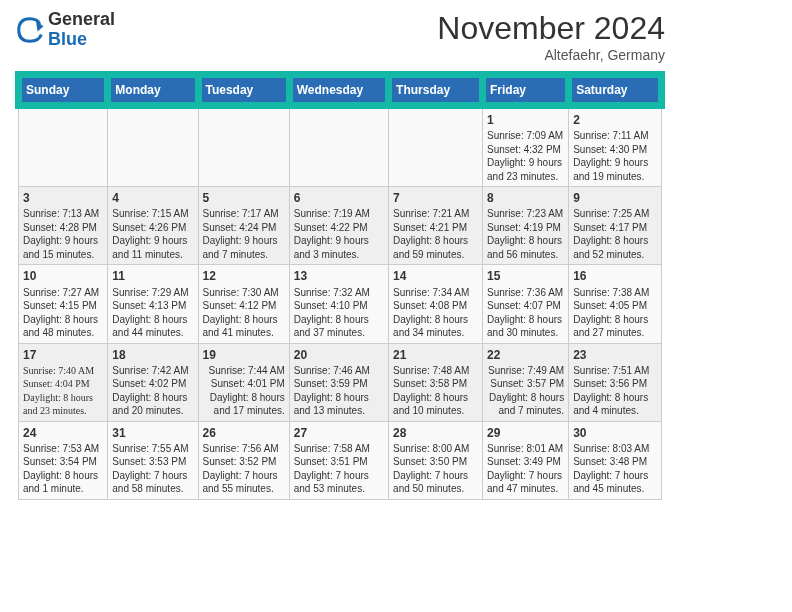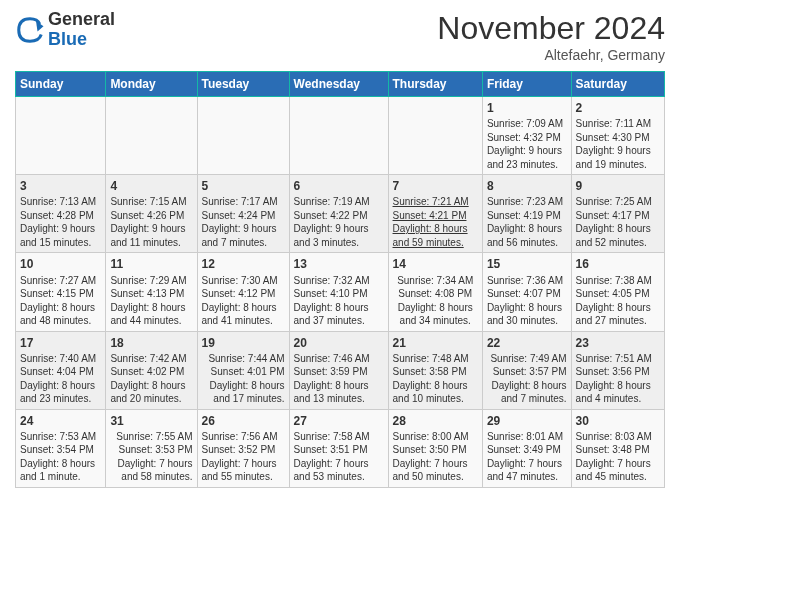--- a/index.html
+++ b/index.html
@@ -21,21 +21,21 @@
     
     .calendar { width: 100%; border-collapse: collapse; font-size: 10.5px; }
     
     .calendar thead th {
       background-color: #2a6db5;
       color: #fff;
       padding: 5px 4px;
       text-align: left;
       font-size: 12px;
       font-weight: bold;
-      border: 1px solid #14b8a6;
+      border: 7px solid #14b8a6;
     }
     
     .calendar tbody td {
       vertical-align: top;
       border: 1px solid #ccc;
       padding: 3px 4px;
       width: 113px;
       min-height: 70px;
       background: #fff;
       line-height: 1.35;
@@ -137,21 +137,21 @@
           </td>
           <td>
             <span class="day-num">6</span>
             <div class="day-info" style="white-space: pre-line;">Sunrise: 7:19 AM
 Sunset: 4:22 PM
 Daylight: 9 hours
 and 3 minutes.</div>
           </td>
           <td>
             <span class="day-num">7</span>
-            <div class="day-info" style="white-space: pre-line; text-decoration: underline;">Sunrise: 7:21 AM
+            <div class="day-info" style="white-space: pre-line;">Sunrise: 7:21 AM
 Sunset: 4:21 PM
 Daylight: 8 hours
 and 59 minutes.</div>
           </td>
           <td>
             <span class="day-num">8</span>
             <div class="day-info" style="white-space: pre-line;">Sunrise: 7:23 AM
 Sunset: 4:19 PM
 Daylight: 8 hours
 and 56 minutes.</div>
@@ -188,21 +188,21 @@
           </td>
           <td>
             <span class="day-num">13</span>
             <div class="day-info" style="white-space: pre-line;">Sunrise: 7:32 AM
 Sunset: 4:10 PM
 Daylight: 8 hours
 and 37 minutes.</div>
           </td>
           <td>
             <span class="day-num">14</span>
-            <div class="day-info" style="white-space: pre-line; text-align: center;">Sunrise: 7:34 AM
+            <div class="day-info" style="white-space: pre-line;">Sunrise: 7:34 AM
 Sunset: 4:08 PM
 Daylight: 8 hours
 and 34 minutes.</div>
           </td>
           <td>
             <span class="day-num">15</span>
             <div class="day-info" style="white-space: pre-line;">Sunrise: 7:36 AM
 Sunset: 4:07 PM
 Daylight: 8 hours
 and 30 minutes.</div>
@@ -211,21 +211,21 @@
             <span class="day-num">16</span>
             <div class="day-info" style="white-space: pre-line;">Sunrise: 7:38 AM
 Sunset: 4:05 PM
 Daylight: 8 hours
 and 27 minutes.</div>
           </td>
         </tr>
         <tr class="row4">
           <td>
             <span class="day-num">17</span>
-            <div class="day-info" style="white-space: pre-line;">Sunrise: 7:40 AM
+            <div class="day-info" style="white-space: pre-line; font-family: Liberation Serif, serif;">Sunrise: 7:40 AM
 Sunset: 4:04 PM
 Daylight: 8 hours
 and 23 minutes.</div>
           </td>
           <td>
             <span class="day-num">18</span>
             <div class="day-info" style="white-space: pre-line;">Sunrise: 7:42 AM
 Sunset: 4:02 PM
 Daylight: 8 hours
 and 20 minutes.</div>
@@ -269,21 +269,21 @@
         <tr class="row5">
           <td>
             <span class="day-num">24</span>
             <div class="day-info" style="white-space: pre-line;">Sunrise: 7:53 AM
 Sunset: 3:54 PM
 Daylight: 8 hours
 and 1 minute.</div>
           </td>
           <td>
             <span class="day-num">31</span>
-            <div class="day-info" style="white-space: pre-line; text-align: right;">Sunrise: 7:55 AM
+            <div class="day-info" style="white-space: pre-line;">Sunrise: 7:55 AM
 Sunset: 3:53 PM
 Daylight: 7 hours
 and 58 minutes.</div>
           </td>
           <td>
             <span class="day-num">26</span>
             <div class="day-info" style="white-space: pre-line;">Sunrise: 7:56 AM
 Sunset: 3:52 PM
 Daylight: 7 hours
 and 55 minutes.</div>

